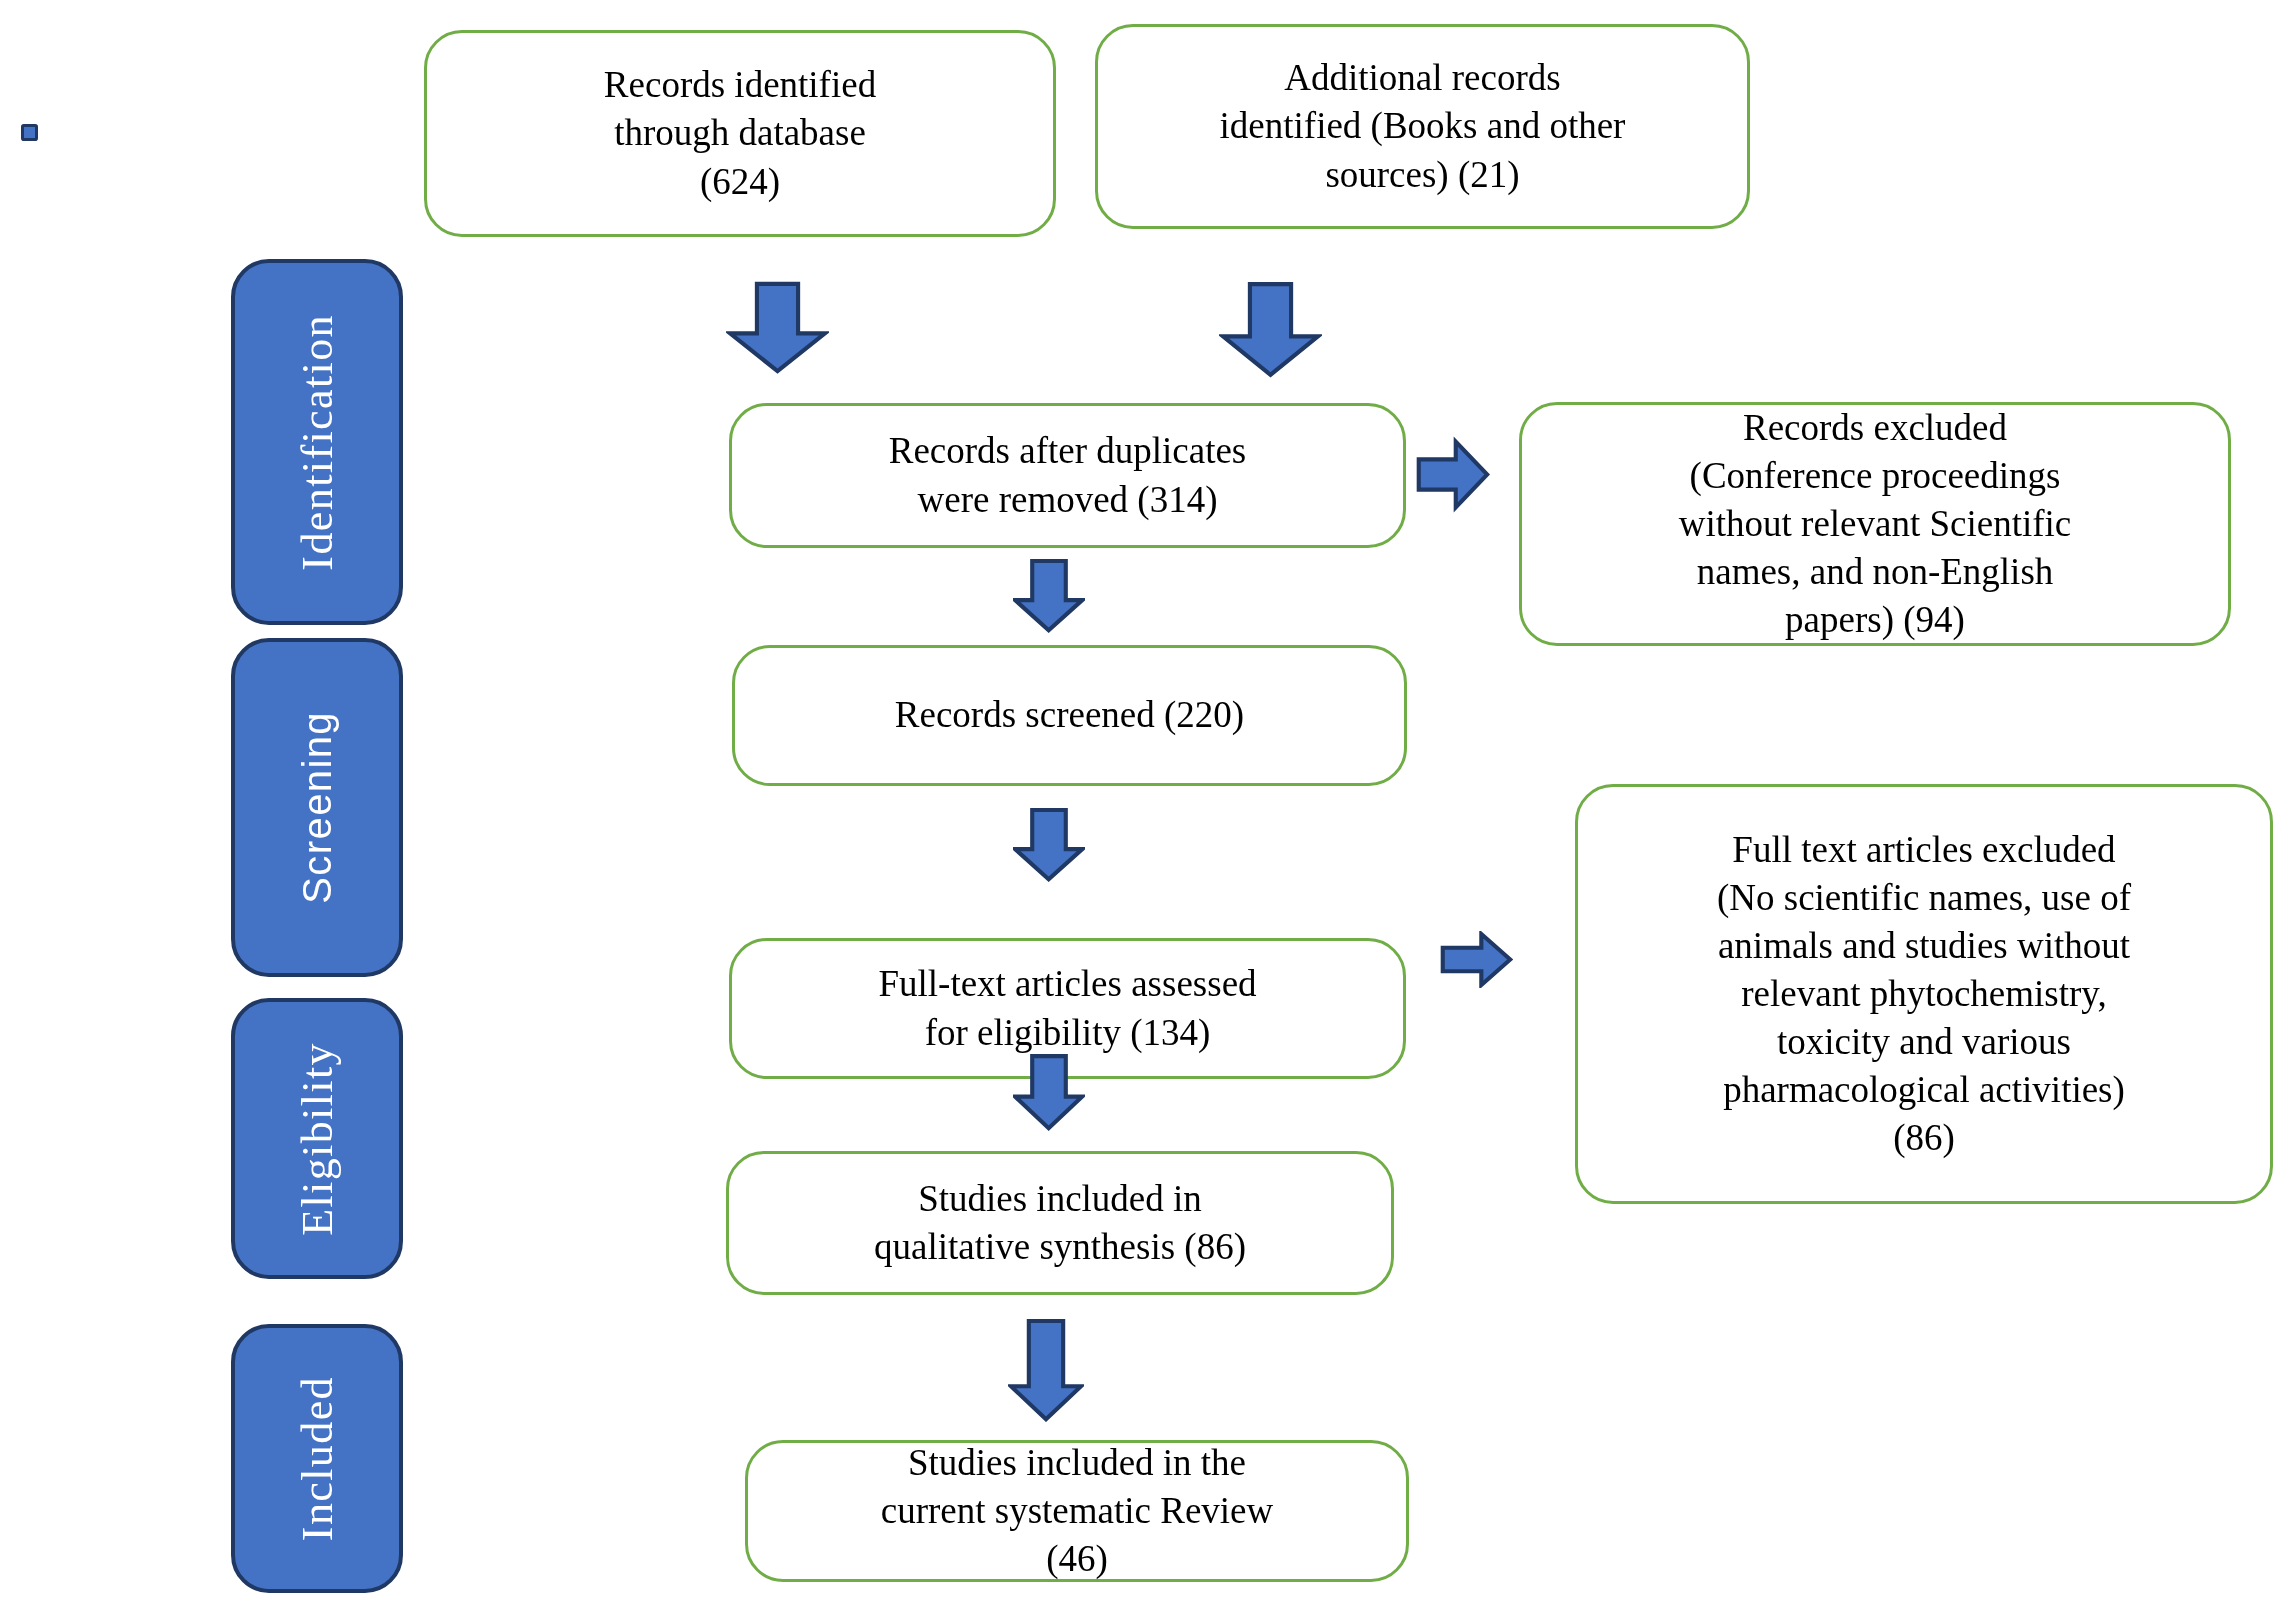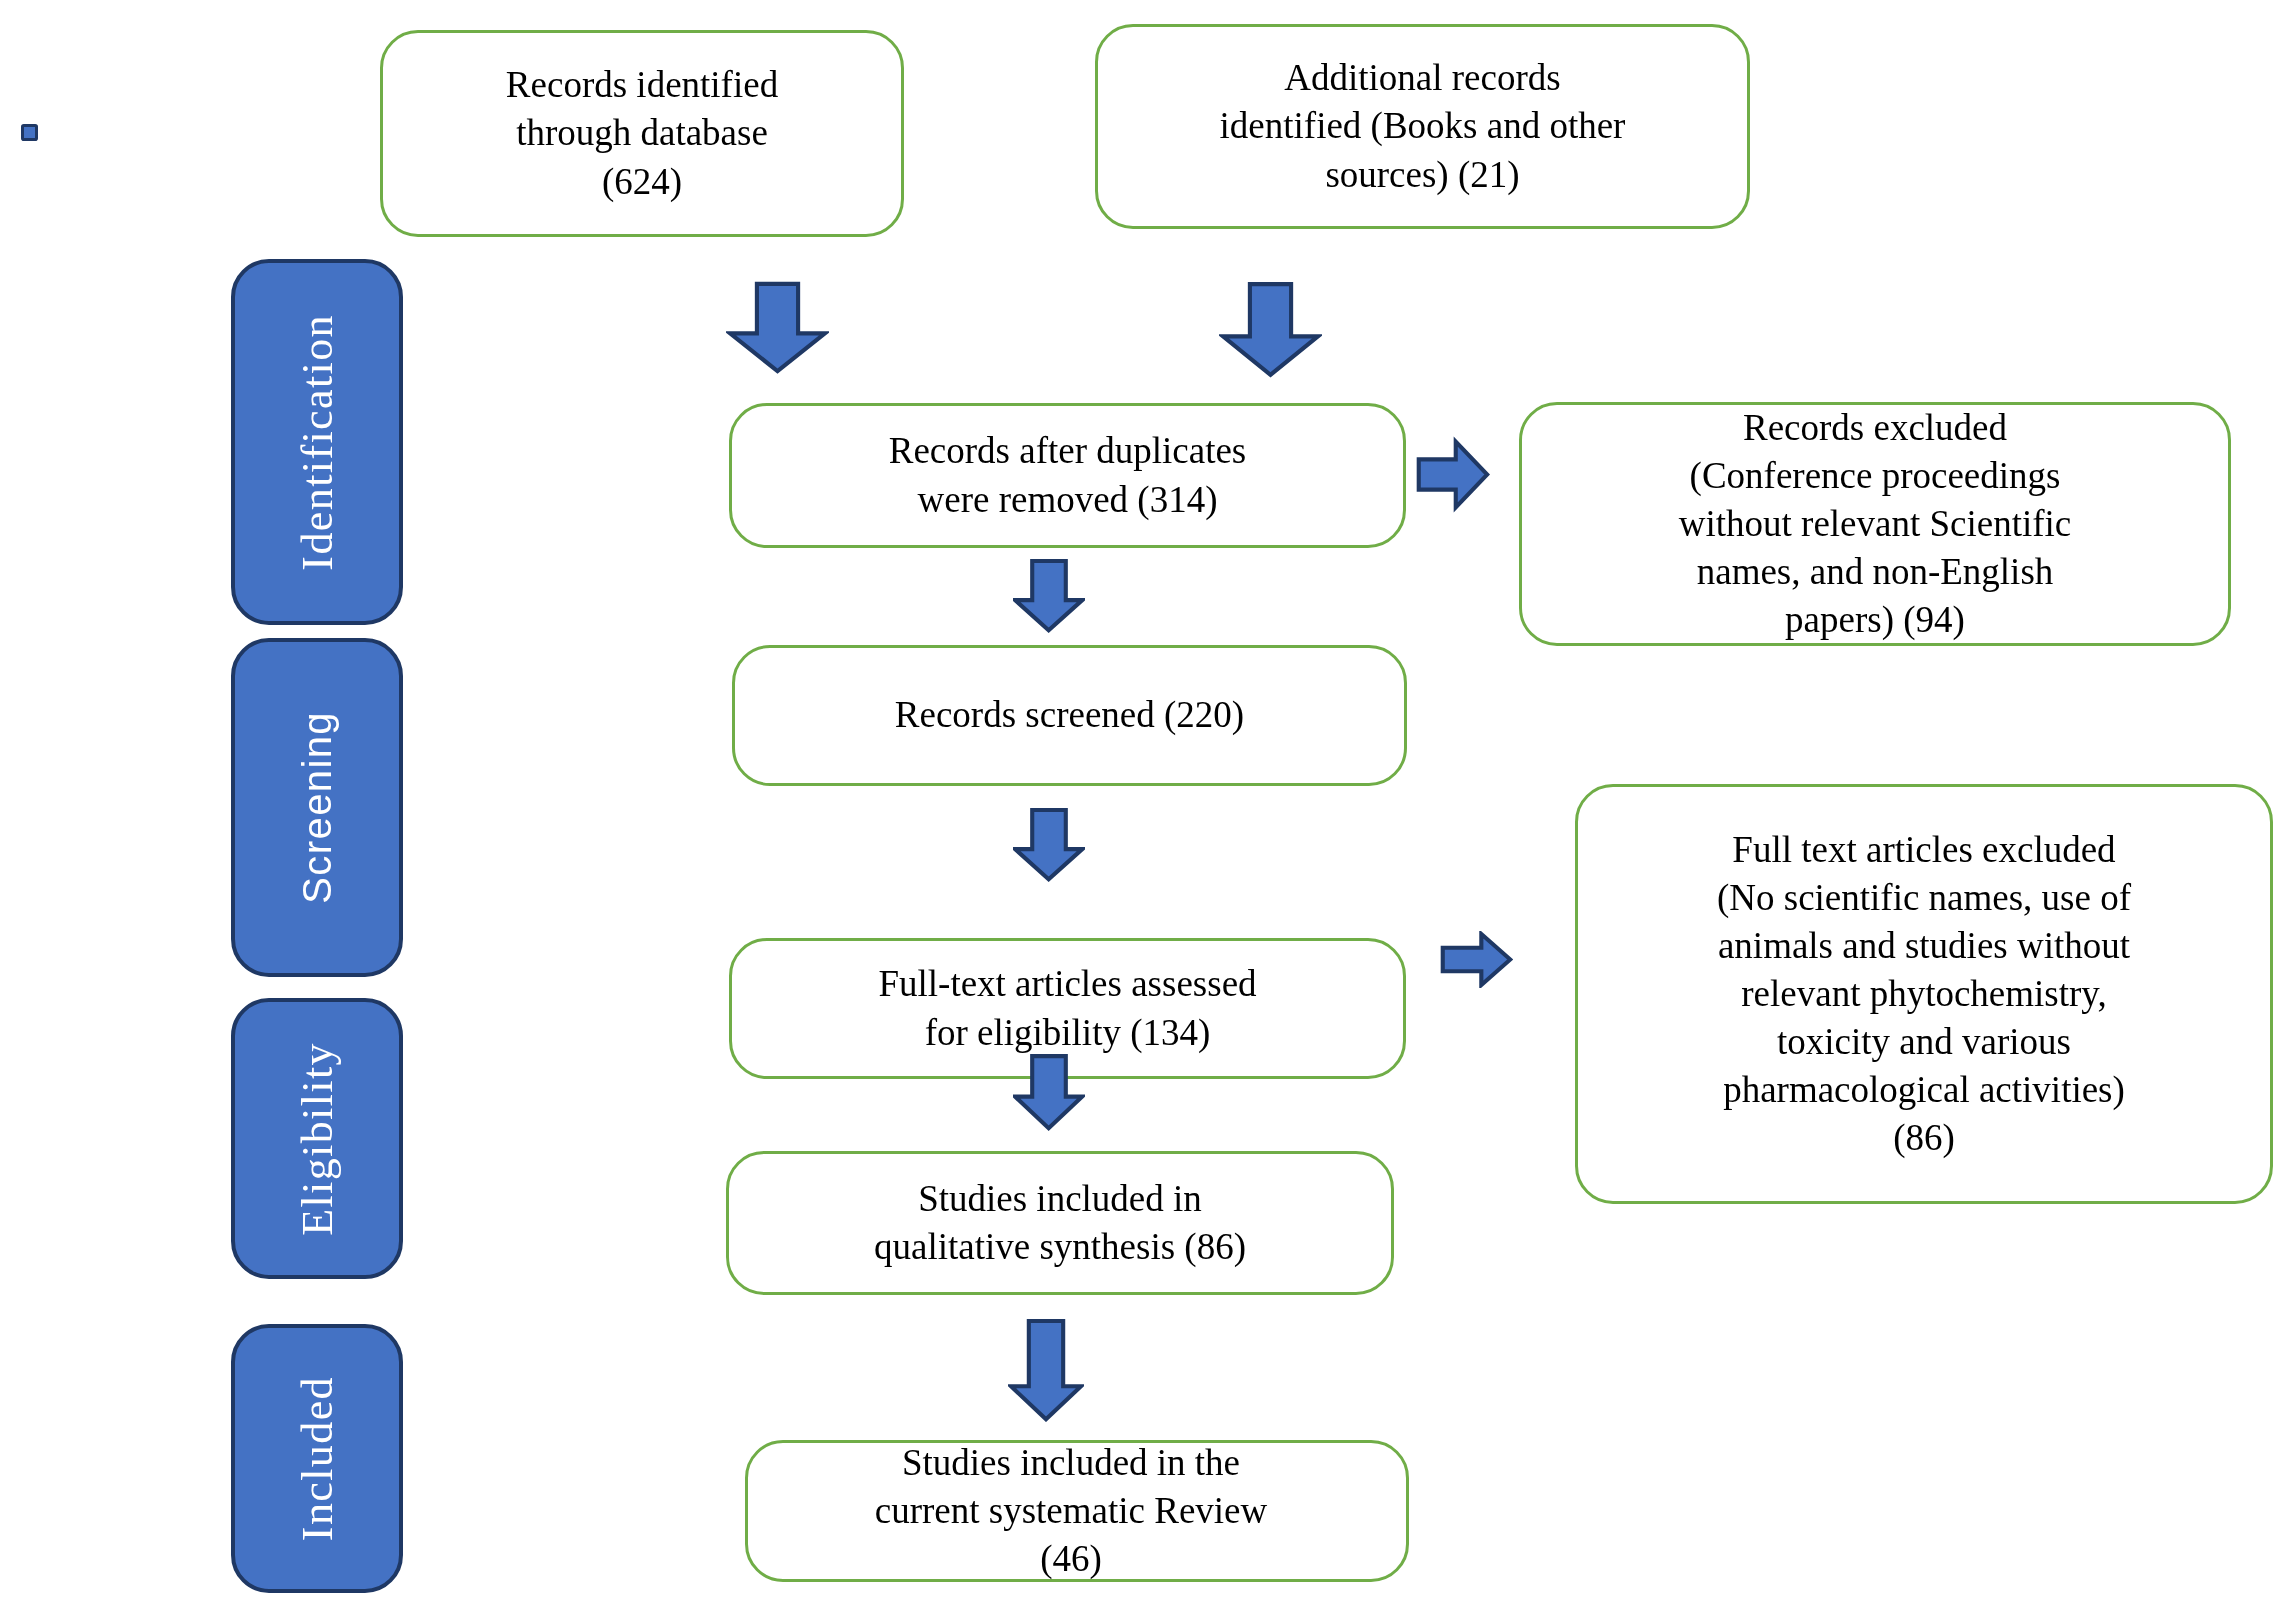--- a/index.html
+++ b/index.html
@@ -49,21 +49,21 @@
 <div class="stage sans" style="top:638px;height:339px;">
   <span class="vtext">Screening</span>
 </div>
 <div class="stage" style="top:998px;height:281px;">
   <span class="vtext">Eligibility</span>
 </div>
 <div class="stage" style="top:1324px;height:269px;">
   <span class="vtext">Included</span>
 </div>
 
-<div class="gbox" style="left:380px;top:30px;width:524px;height:207px;">
+<div class="gbox" style="left:424px;top:30px;width:632px;height:207px;">
   <div class="txt"><span>Records identified
 through database</span> <span class="count block">(624)</span></div>
 </div>
 <div class="gbox" style="left:1095px;top:24px;width:655px;height:205px;">
   <div class="txt"><span>Additional records
 identified (Books and other
 sources)</span> <span class="count">(21)</span></div>
 </div>
 
 <svg class="arrow" style="left:726px;top:281px;" width="103" height="93" viewBox="0 0 150 135">
@@ -122,17 +122,17 @@
 
 <div class="gbox" style="left:726px;top:1151px;width:668px;height:144px;align-items:center;">
   <div class="txt"><span>Studies included in
 qualitative synthesis</span> <span class="count">(86)</span></div>
 </div>
 
 <svg class="arrow" style="left:1008px;top:1319px;" width="76" height="103" viewBox="0 0 110 150">
   <polygon points="30,3 80,3 80,98 106,98 55,146 4,98 30,98"></polygon>
 </svg>
 
-<div class="gbox" style="left:745px;top:1440px;width:664px;height:142px;padding-left:6px;">
+<div class="gbox" style="left:745px;top:1440px;width:664px;height:142px;">
   <div class="txt"><span>Studies included in the
 current systematic Review</span> <span class="count block">(46)</span></div>
 </div>
 
 
 </body></html>

